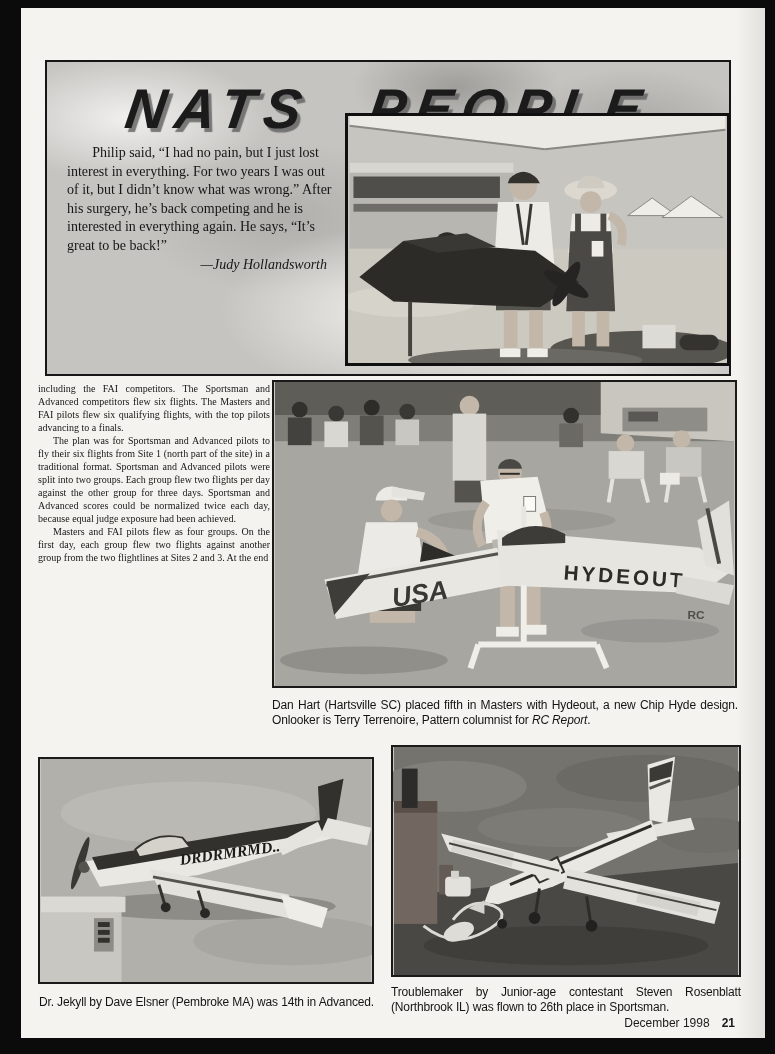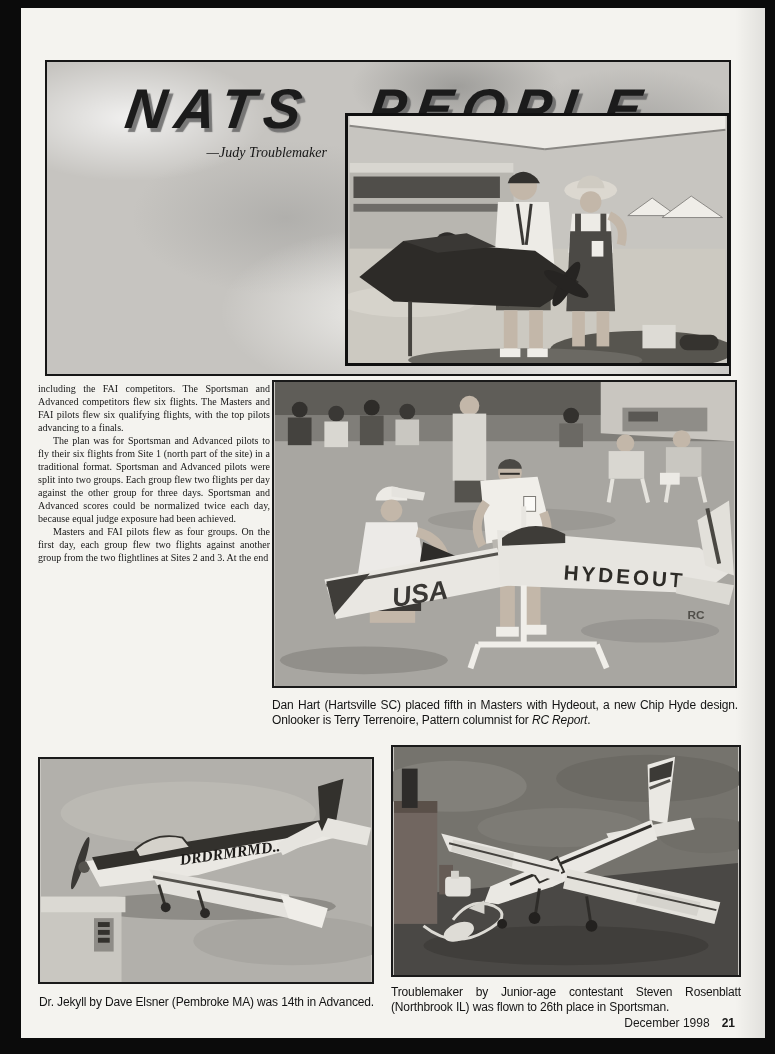--- a/index.html
+++ b/index.html
@@ -43,21 +43,22 @@
 </style>
 </head>
 <body>
 
 <div class="page">
 
   <section class="feature-box">
     <h1 class="headline">NATS PEOPLE</h1>
 
     <div class="vance-story">
-      <p class="byline">—Judy Troublemaker</p>
+      <p>Philip said, “I had no pain, but I just lost interest in everything. For two years I was out of it, but I didn’t know what was wrong.” After his surgery, he’s back competing and he is interested in everything again. He says, “It’s great to be back!”</p>
+      <p class="byline">—Judy Hollandsworth</p>
     </div>
 
     <figure class="photo vance-photo">
       <svg viewBox="0 0 385 253">
         <rect width="385" height="253" fill="#c7c5c0"></rect>
         <polygon points="0,0 385,0 385,14 200,34 0,10" fill="#eceae5"></polygon>
         <line x1="0" y1="10" x2="200" y2="34" stroke="#8a8884" stroke-width="2"></line>
         <line x1="385" y1="14" x2="200" y2="34" stroke="#8a8884" stroke-width="2"></line>
         <g>
           <rect x="0" y="48" width="168" height="88" fill="#b8b6b0"></rect>

